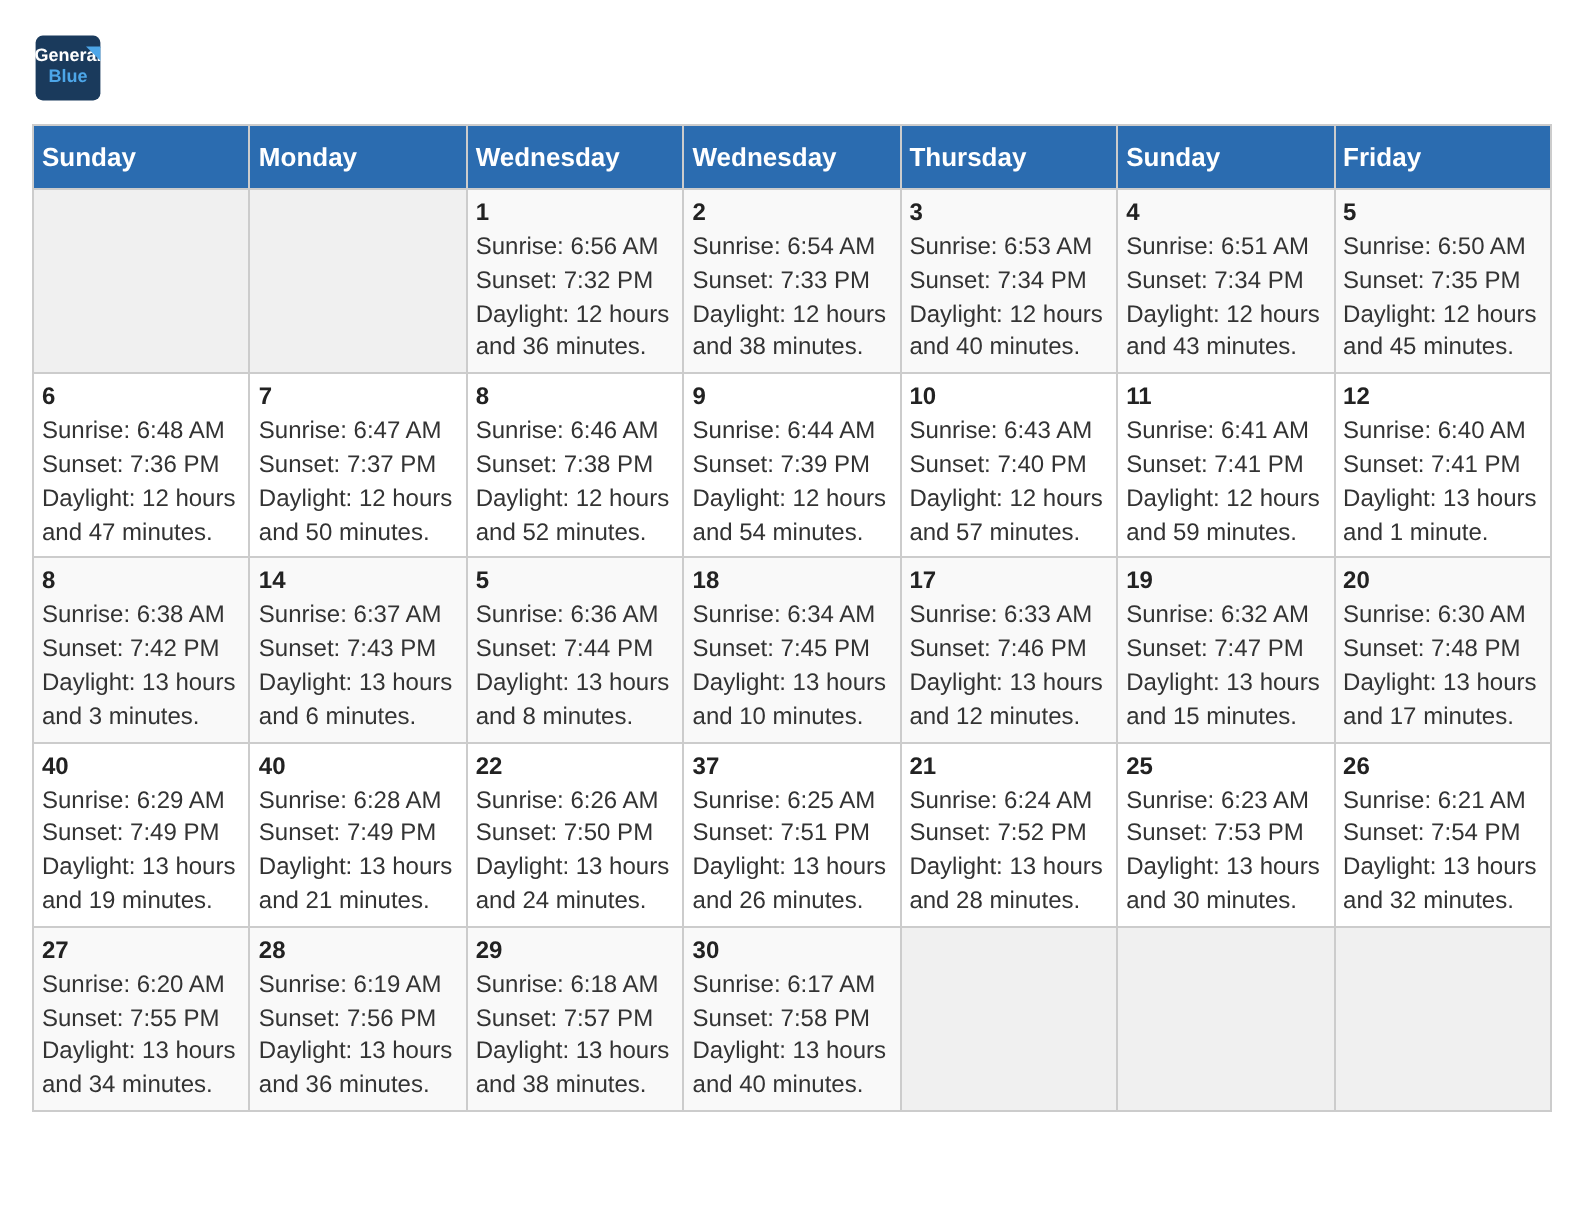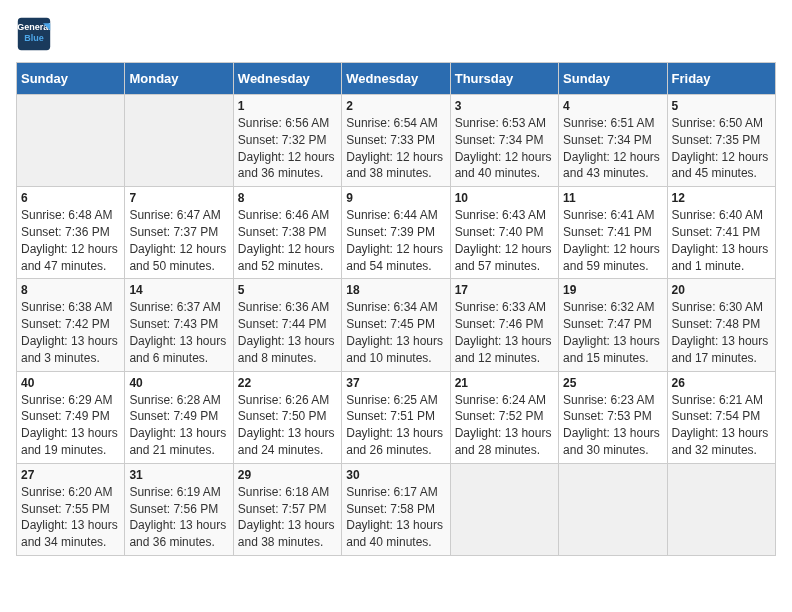--- a/index.html
+++ b/index.html
@@ -237,21 +237,21 @@
           <span class="day-num">26</span>
           <div class="day-info">Sunrise: 6:21 AM<br>Sunset: 7:54 PM<br>Daylight: 13 hours and 32 minutes.</div>
         </td>
       </tr>
       <tr>
         <td>
           <span class="day-num">27</span>
           <div class="day-info">Sunrise: 6:20 AM<br>Sunset: 7:55 PM<br>Daylight: 13 hours and 34 minutes.</div>
         </td>
         <td>
-          <span class="day-num">31</span>
+          <span class="day-num">28</span>
           <div class="day-info">Sunrise: 6:19 AM<br>Sunset: 7:56 PM<br>Daylight: 13 hours and 36 minutes.</div>
         </td>
         <td>
           <span class="day-num">29</span>
           <div class="day-info">Sunrise: 6:18 AM<br>Sunset: 7:57 PM<br>Daylight: 13 hours and 38 minutes.</div>
         </td>
         <td>
           <span class="day-num">30</span>
           <div class="day-info">Sunrise: 6:17 AM<br>Sunset: 7:58 PM<br>Daylight: 13 hours and 40 minutes.</div>
         </td>

